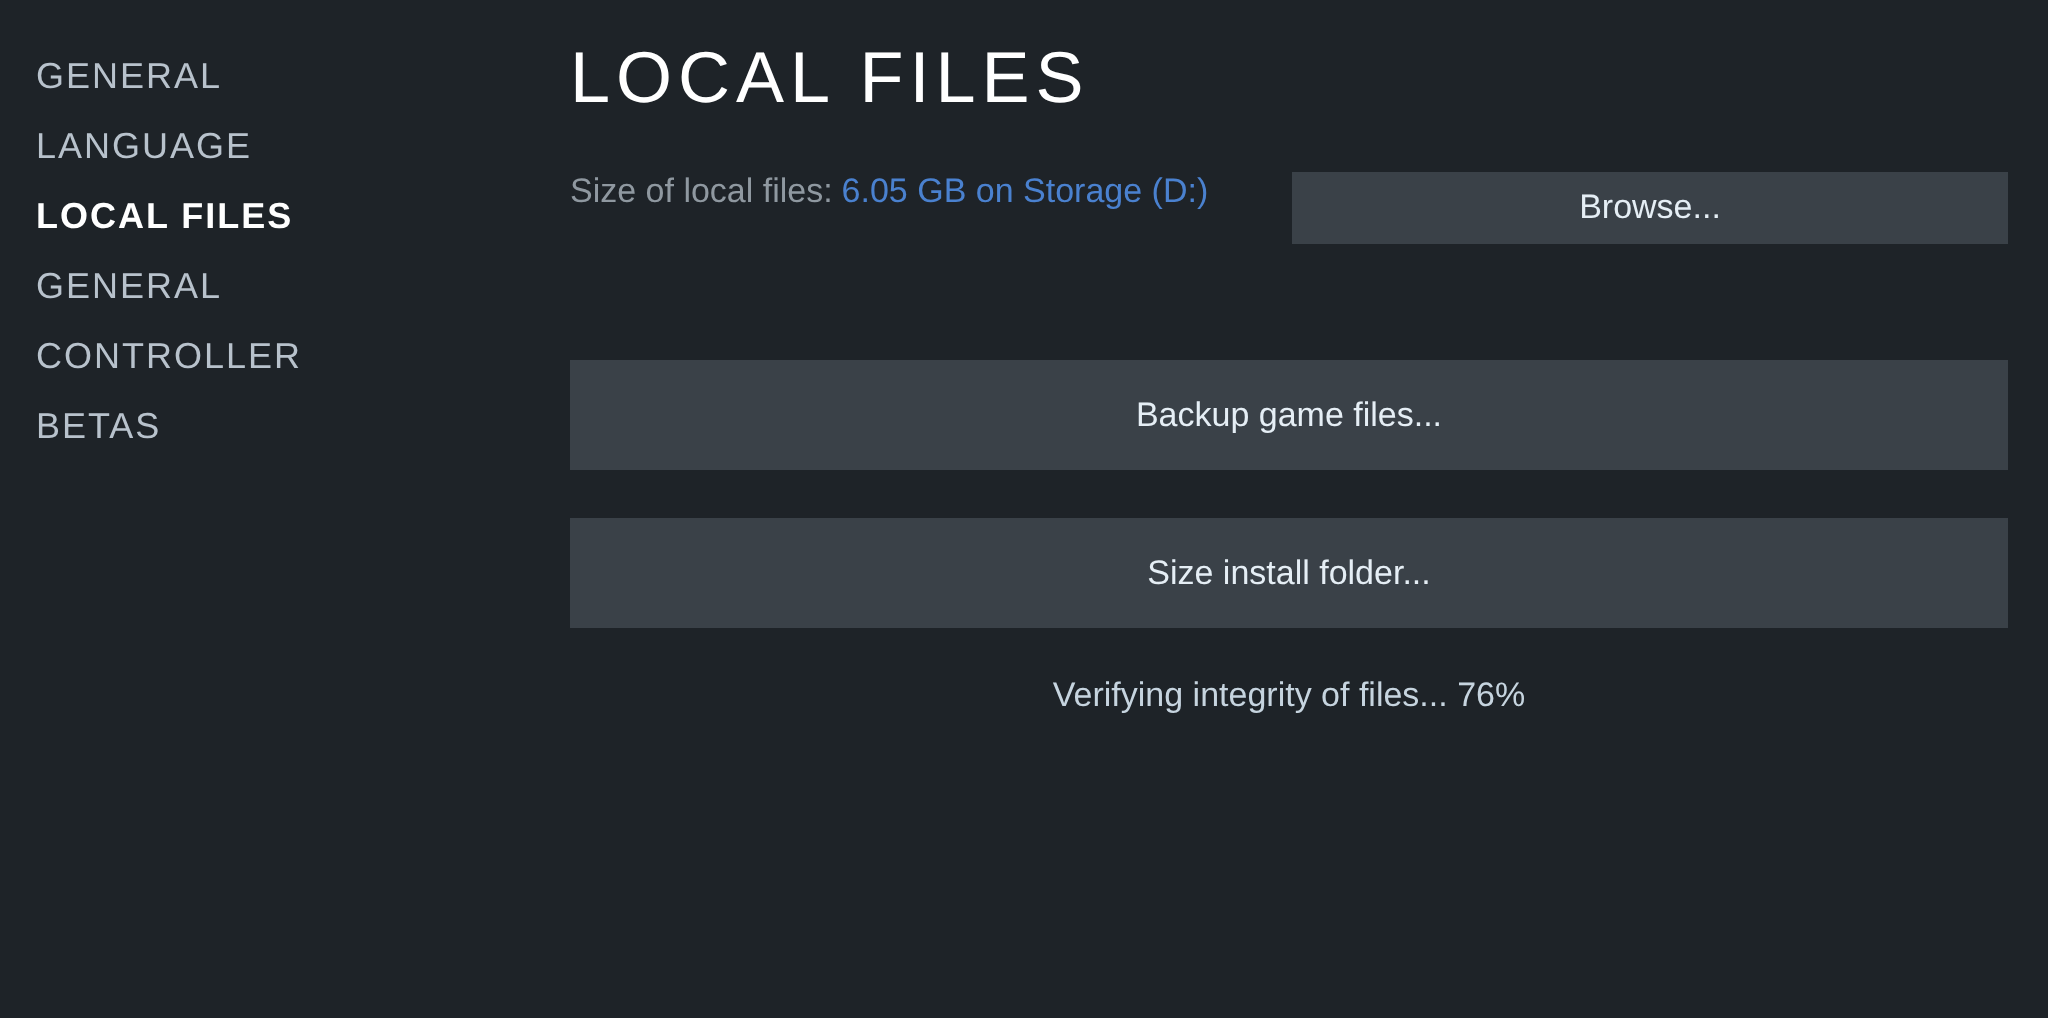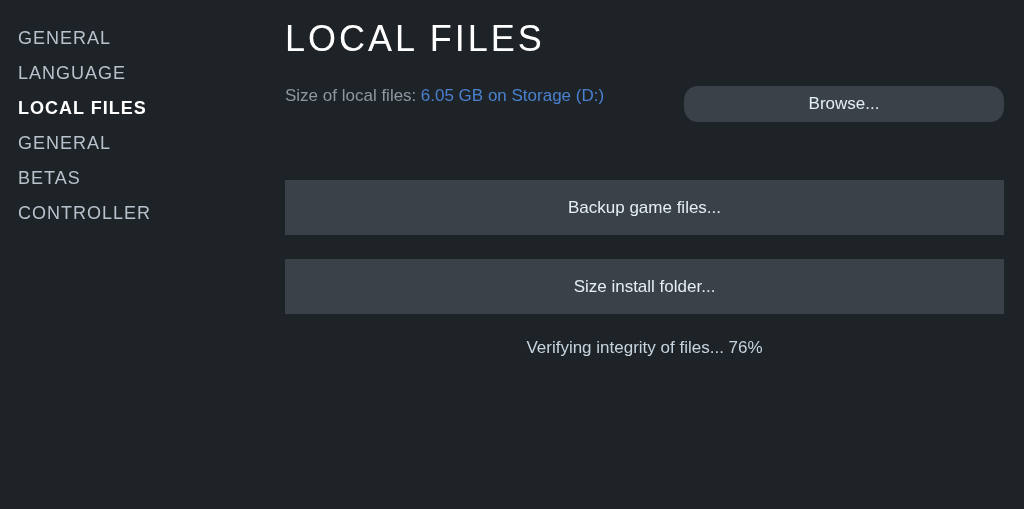--- a/index.html
+++ b/index.html
@@ -59,31 +59,30 @@
       color: #8f98a0;
       font-weight: 300;
     }
     .size-value {
       color: #4a81cf;
       font-size: 17px;
       font-weight: 300;
     }
     .browse-button {
       margin-left: auto;
-      width: 320px;
+      width: 358px;
       height: 36px;
       background: #3a4148;
       display: flex;
       align-items: center;
       justify-content: center;
       cursor: pointer;
       font-size: 17px;
       color: #e5eef5;
       font-weight: 300;
-      border-radius: 14px;
     }
     .full-button {
       width: 100%;
       height: 55px;
       background: #3a4148;
       display: flex;
       align-items: center;
       justify-content: center;
       cursor: pointer;
       font-size: 17px;
@@ -100,22 +99,22 @@
     }
   </style>
 </head>
 <body>
 
 <div class="sidebar">
   <div class="sidebar-item">GENERAL</div>
   <div class="sidebar-item">LANGUAGE</div>
   <div class="sidebar-item active">LOCAL FILES</div>
   <div class="sidebar-item">GENERAL</div>
+  <div class="sidebar-item">CONTROLLER</div>
   <div class="sidebar-item">BETAS</div>
-  <div class="sidebar-item">CONTROLLER</div>
 </div>
 
 <div class="main">
   <h1 class="page-title">LOCAL FILES</h1>
 
   <div class="size-row">
     <span>
       <span class="size-label">Size of local files:</span>
       <span class="size-value">6.05 GB on Storage (D:)</span>
     </span>

